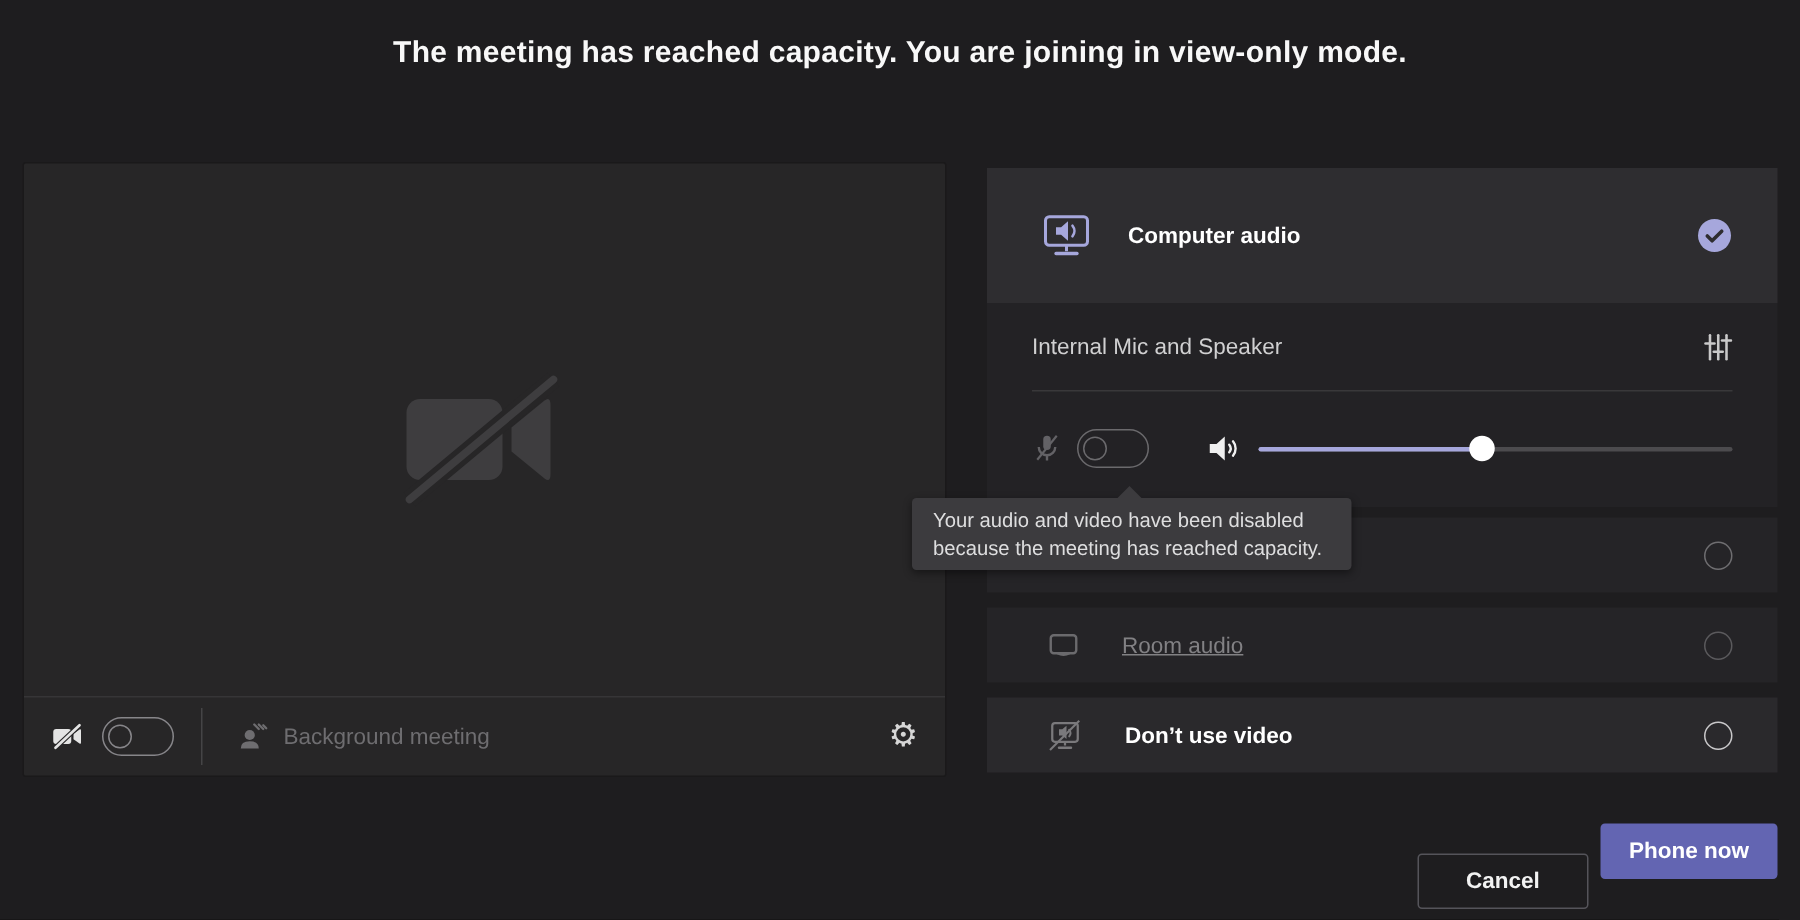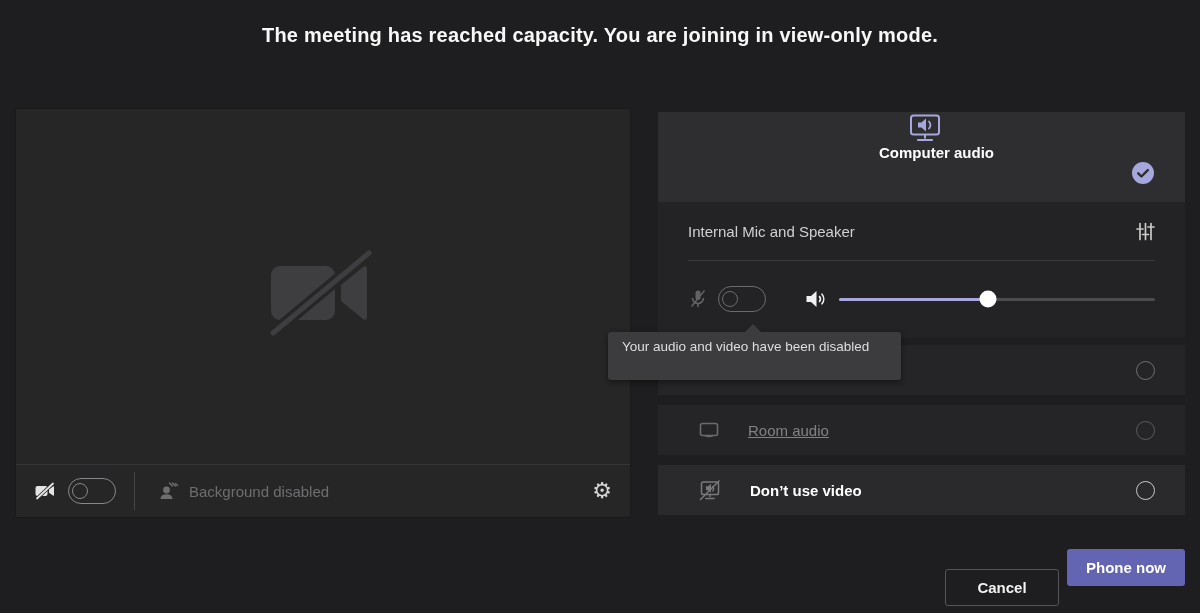--- a/index.html
+++ b/index.html
@@ -24,21 +24,21 @@
   
   .toggle{position:relative;width:48px;height:26px;border:1.5px solid #87868a;
     border-radius:13px;box-sizing:border-box;}
   .toggle .knob{position:absolute;left:3px;top:50%;transform:translateY(-50%);
     width:16px;height:16px;border:1.5px solid #87868a;border-radius:50%;box-sizing:border-box;}
   .toggle.dim{border-color:#6b6a6d;}
   .toggle.dim .knob{border-color:#6b6a6d;}
   .cam-toggle{margin-left:12px;}
   
   .row{position:absolute;left:658px;width:527px;box-sizing:border-box;}
-  .row-computer{top:112px;height:90px;background:#2e2d30;display:flex;align-items:center;padding:0 30px 0 36px;flex-direction:column;}
+  .row-computer{top:112px;height:90px;background:#2e2d30;display:flex;align-items:center;padding:0 30px 0 36px;}
   .row-computer .label{color:#ffffff;font-size:15px;font-weight:700;margin-left:24px;}
   .check-circle{margin-left:auto;width:24px;height:24px;}
   .device-section{top:202px;height:136px;background:#232225;padding:0 30px;}
   .device-head{display:flex;align-items:center;justify-content:space-between;height:58px;}
   .device-name{color:#d0d0d1;font-size:15px;}
   .device-divider{height:1px;background:#39383a;}
   .device-controls{display:flex;align-items:center;height:76px;}
   .mic-toggle{margin-left:10px;}
   .slider{position:relative;flex:1;height:3px;background:#4c4b4e;border-radius:2px;margin-left:12px;}
   .slider-fill{position:absolute;left:0;top:0;height:3px;background:#a6a7dc;border-radius:2px;}
@@ -107,21 +107,21 @@
         <svg width="20" height="20" viewBox="0 0 20 20">
           <g stroke="#6e6d70" stroke-width="1.5" stroke-linecap="round">
             <line x1="10.5" y1="2" x2="13.5" y2="5"></line>
             <line x1="13.5" y1="2" x2="16.5" y2="5"></line>
             <line x1="16.5" y1="2.5" x2="18.5" y2="4.5"></line>
           </g>
           <circle cx="7.5" cy="9" r="3.4" fill="#6e6d70"></circle>
           <path d="M1.5 18 Q1.5 13.2 7.5 13.2 Q13.5 13.2 13.5 18 Z" fill="#6e6d70"></path>
         </svg>
       </span>
-      <span class="bgf-label">Background disabled</span>
+      <span class="bgf-label">Background meeting</span>
       <div class="bar-right">
         <span class="gear icon">⚙</span>
       </div>
     </div>
   </div>
 
   <div class="row row-computer">
     <span class="icon">
       <svg width="34" height="32" viewBox="0 0 34 32">
         <rect x="3" y="3.5" width="28" height="19" rx="2.5" fill="none" stroke="#a6a7dc" stroke-width="2"></rect>
@@ -216,18 +216,19 @@
         <line x1="8" y1="20.5" x2="16" y2="20.5" stroke="#7a797c" stroke-width="1.6" stroke-linecap="round"></line>
         <line x1="2" y1="22" x2="21.5" y2="2.5" stroke="#7a797c" stroke-width="1.4"></line>
       </svg>
     </span>
     <span class="opt-label bright">Don’t use video</span>
     <div class="radio r-no"></div>
   </div>
 
   <div class="tooltip">
     <div>Your audio and video have been disabled</div>
+    <div>because the meeting has reached capacity.</div>
   </div>
 
   <div class="btn btn-cancel">Cancel</div>
   <div class="btn btn-join">Phone now</div>
 
 </div>
 
 </body></html>

